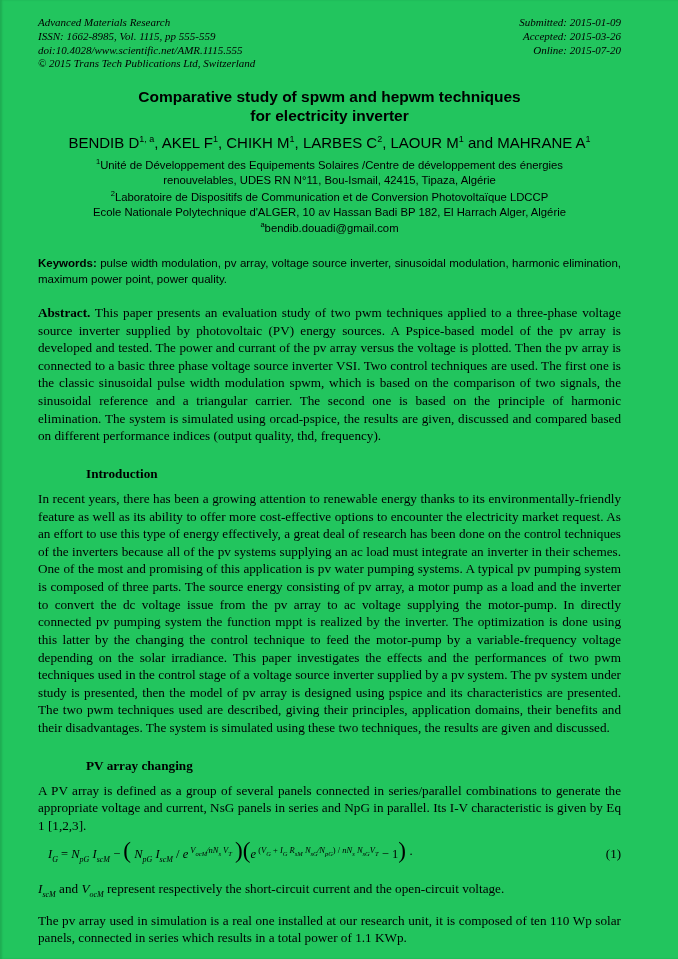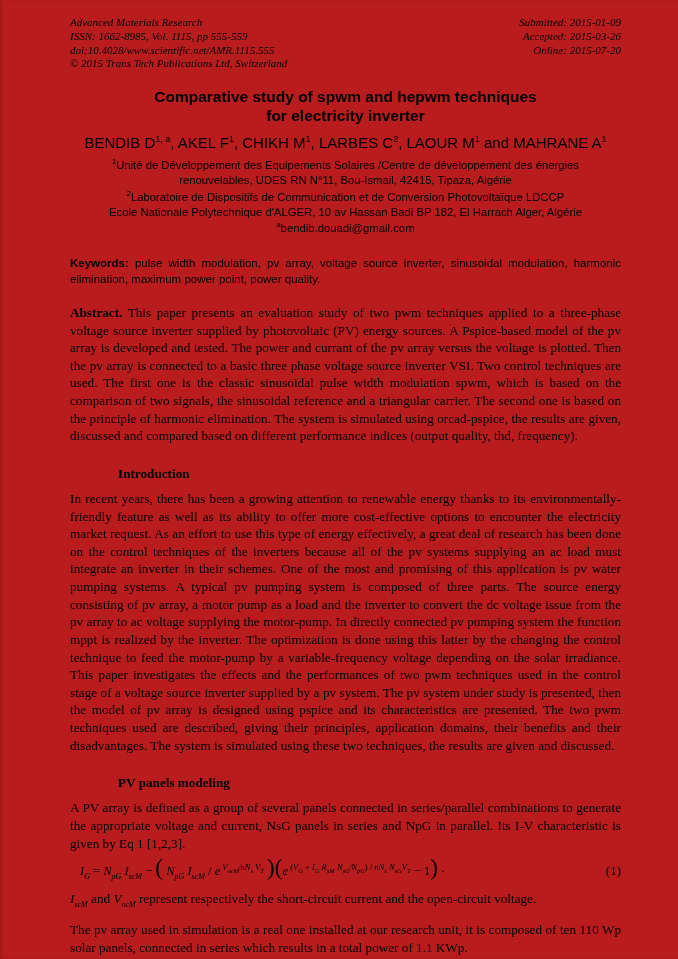--- a/index.html
+++ b/index.html
@@ -1,23 +1,23 @@
 <!DOCTYPE html>
 <html><head>
 <meta charset="utf-8">
 <style>
   html, body { margin: 0; padding: 0; background: #9a9a9a; }
   .page {
     position: relative;
     width: 678px;
     height: 959px;
     margin: 0 auto;
-    background: #b91c1c;
+    background: #22c55e;
     box-sizing: border-box;
-    padding: 16px 57px 20px 70px;
+    padding: 16px 57px 20px 38px;
     color: #000;
     overflow: hidden;
     box-shadow: inset 2px 0 2px rgba(0,0,0,0.12);
   }
   
   .hdr {
     display: flex;
     justify-content: space-between;
     font-family: "Liberation Serif", "DejaVu Serif", serif;
     font-style: italic;
@@ -85,21 +85,21 @@
     font-size: 12.5px;
   }
   .eq-body { padding-left: 10px; }
   .eq-body i { font-style: italic; }
   .eq-body sub { font-size: 8px; }
   .eq-body sup { font-size: 8.5px; }
   .eq-body sup sub { font-size: 6.5px; }
   .eq-body .bp { font-size: 185%; font-weight: 300; vertical-align: -18%; line-height: 0; }
   .eq-num { font-size: 13px; }
   .vars-line {
-    margin-top: 10px;
+    margin-top: 18px;
     font-family: "Liberation Serif", "DejaVu Serif", serif;
     font-size: 13.2px;
   }
   .vars-line sub { font-size: 8px; }
   .final-para { margin-top: 13px; }
 </style>
 </head>
 <body>
 
 <div class="page">
@@ -138,21 +138,21 @@
   </div>
 
   <div class="para abstract">
     <b>Abstract.</b><span> This paper presents an evaluation study of two pwm techniques applied to a three-phase voltage source inverter supplied by photovoltaic (PV) energy sources. A Pspice-based model of the pv array is developed and tested. The power and currant of the pv array versus the voltage is plotted. Then the pv array is connected to a basic three phase voltage source inverter VSI. Two control techniques are used. The first one is the classic sinusoidal pulse width modulation spwm, which is based on the comparison of two signals, the sinusoidal reference and a triangular carrier. The second one is based on the principle of harmonic elimination. The system is simulated using orcad-pspice, the results are given, discussed and compared based on different performance indices (output quality, thd, frequency).</span>
   </div>
 
   <div class="heading">Introduction</div>
 
   <div class="para after-heading">In recent years, there has been a growing attention to renewable energy thanks to its environmentally-friendly feature as well as its ability to offer more cost-effective options to encounter the electricity market request.  As an effort to use this type of energy effectively, a great deal of research has been done on the control techniques of the inverters because all of the pv systems supplying an ac load must integrate an inverter in their schemes. One of the most and promising of this application is pv water pumping systems. A typical pv pumping system is composed of three parts. The source energy consisting of pv array, a motor pump as a load and the inverter to convert the dc voltage issue from the pv array to ac voltage supplying the motor-pump. In directly connected pv pumping system the function mppt is realized by the inverter. The optimization is done using this latter  by the changing the control technique to feed the motor-pump by a variable-frequency voltage depending on the solar irradiance. This paper investigates the effects and the performances of two pwm techniques used in the control stage of a voltage source inverter supplied by  a pv system. The pv system under study is presented, then the model of pv array is designed using pspice and its characteristics are presented. The two pwm techniques used are described, giving their principles, application domains, their benefits and their disadvantages. The system is simulated using these two techniques, the results are given and discussed.</div>
 
-  <div class="heading">PV panels modeling</div>
+  <div class="heading">PV array changing</div>
 
   <div class="para after-heading">A PV array is defined as a group of several panels connected in series/parallel combinations to generate the appropriate voltage and current, NsG panels in series and NpG in parallel. Its I-V characteristic is given by Eq 1 [1,2,3].</div>
 
   <div class="eq-row">
     <div class="eq-body"><i>I<sub>G</sub></i> = <i>N<sub>pG</sub></i> <i>I<sub>scM</sub></i> − <span class="bp">(</span> <i>N<sub>pG</sub></i> <i>I<sub>scM</sub></i> / <i>e</i><sup> <i>V<sub>ocM</sub></i>⁄<i>nN<sub>s</sub></i> <i>V<sub>T</sub></i></sup> <span class="bp">)(</span><i>e</i><sup> (<i>V<sub>G</sub></i> + <i>I<sub>G</sub></i> <i>R<sub>sM</sub></i> <i>N<sub>sG</sub></i>⁄<i>N<sub>pG</sub></i>) / <i>nN<sub>s</sub></i> <i>N<sub>sG</sub></i><i>V<sub>T</sub></i></sup> − 1<span class="bp">)</span> ·</div>
     <div class="eq-num">(1)</div>
   </div>
 
   <div class="vars-line"><i>I<sub>scM</sub></i>  and  <i>V<sub>ocM</sub></i>  represent respectively the short-circuit current and the  open-circuit voltage.</div>
 

